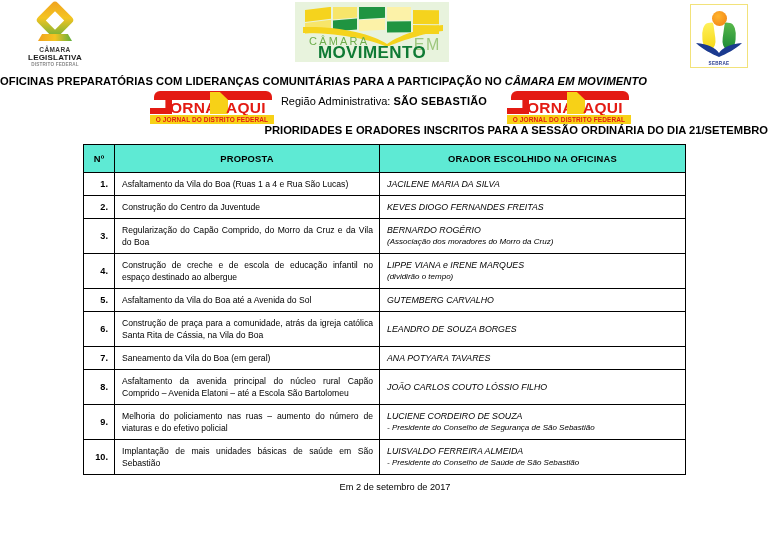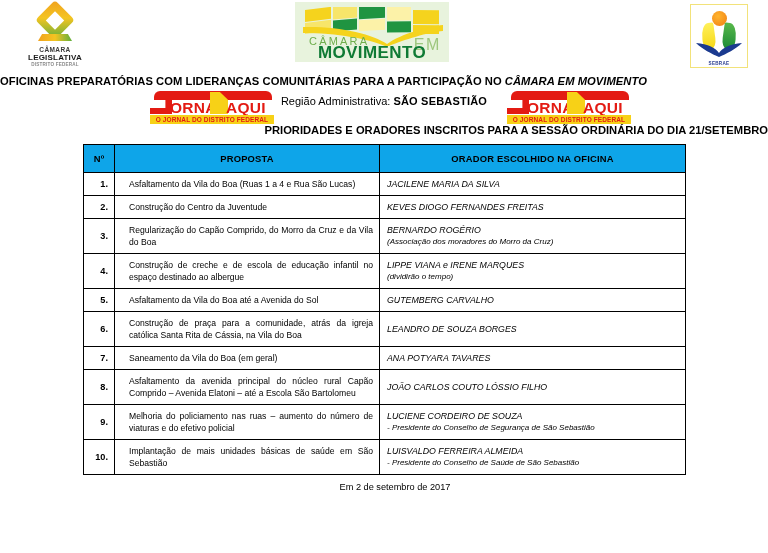--- a/index.html
+++ b/index.html
@@ -322,40 +322,40 @@
     border-collapse: collapse;
     width: 602px;
     table-layout: fixed;
   }
   table.prop th,
   table.prop td {
     border: 1px solid #000000;
     vertical-align: middle;
   }
   table.prop thead th {
-    background: #0ea5e9;
+    background: #5eead4;
     font-size: 9.4px;
     font-weight: bold;
     letter-spacing: 0.2px;
     text-align: center;
     height: 27px;
     padding: 0 2px;
   }
   col.c-num { width: 31px; }
   col.c-prop { width: 265px; }
   col.c-orador { width: 306px; }
 
   td.num {
     text-align: right;
     padding: 4px 6px 4px 2px;
     font-size: 9.2px;
     font-weight: bold;
   }
   td.prop {
-    padding: 5px 6px 5px 14px;
+    padding: 5px 6px 5px 7px;
     font-size: 8.6px;
     line-height: 12px;
     text-align: justify;
     text-justify: inter-word;
   }
   td.orador {
     padding: 5px 22px 5px 7px;
     font-size: 8.8px;
     line-height: 12px;
     font-style: italic;
@@ -459,21 +459,21 @@
   <table class="prop">
     <colgroup>
       <col class="c-num">
       <col class="c-prop">
       <col class="c-orador">
     </colgroup>
     <thead>
       <tr>
         <th>Nº</th>
         <th>PROPOSTA</th>
-        <th>ORADOR ESCOLHIDO NA OFICINA</th>
+        <th>ORADOR ESCOLHIDO NA OFICINAS</th>
       </tr>
     </thead>
     <tbody id="tbody">
         <tr>
           <td class="num">1.</td>
           <td class="prop">Asfaltamento da Vila do Boa (Ruas 1 a 4 e Rua São Lucas)</td>
           <td class="orador"><span>JACILENE MARIA DA SILVA</span></td>
         </tr>
         <tr>
           <td class="num">2.</td>

